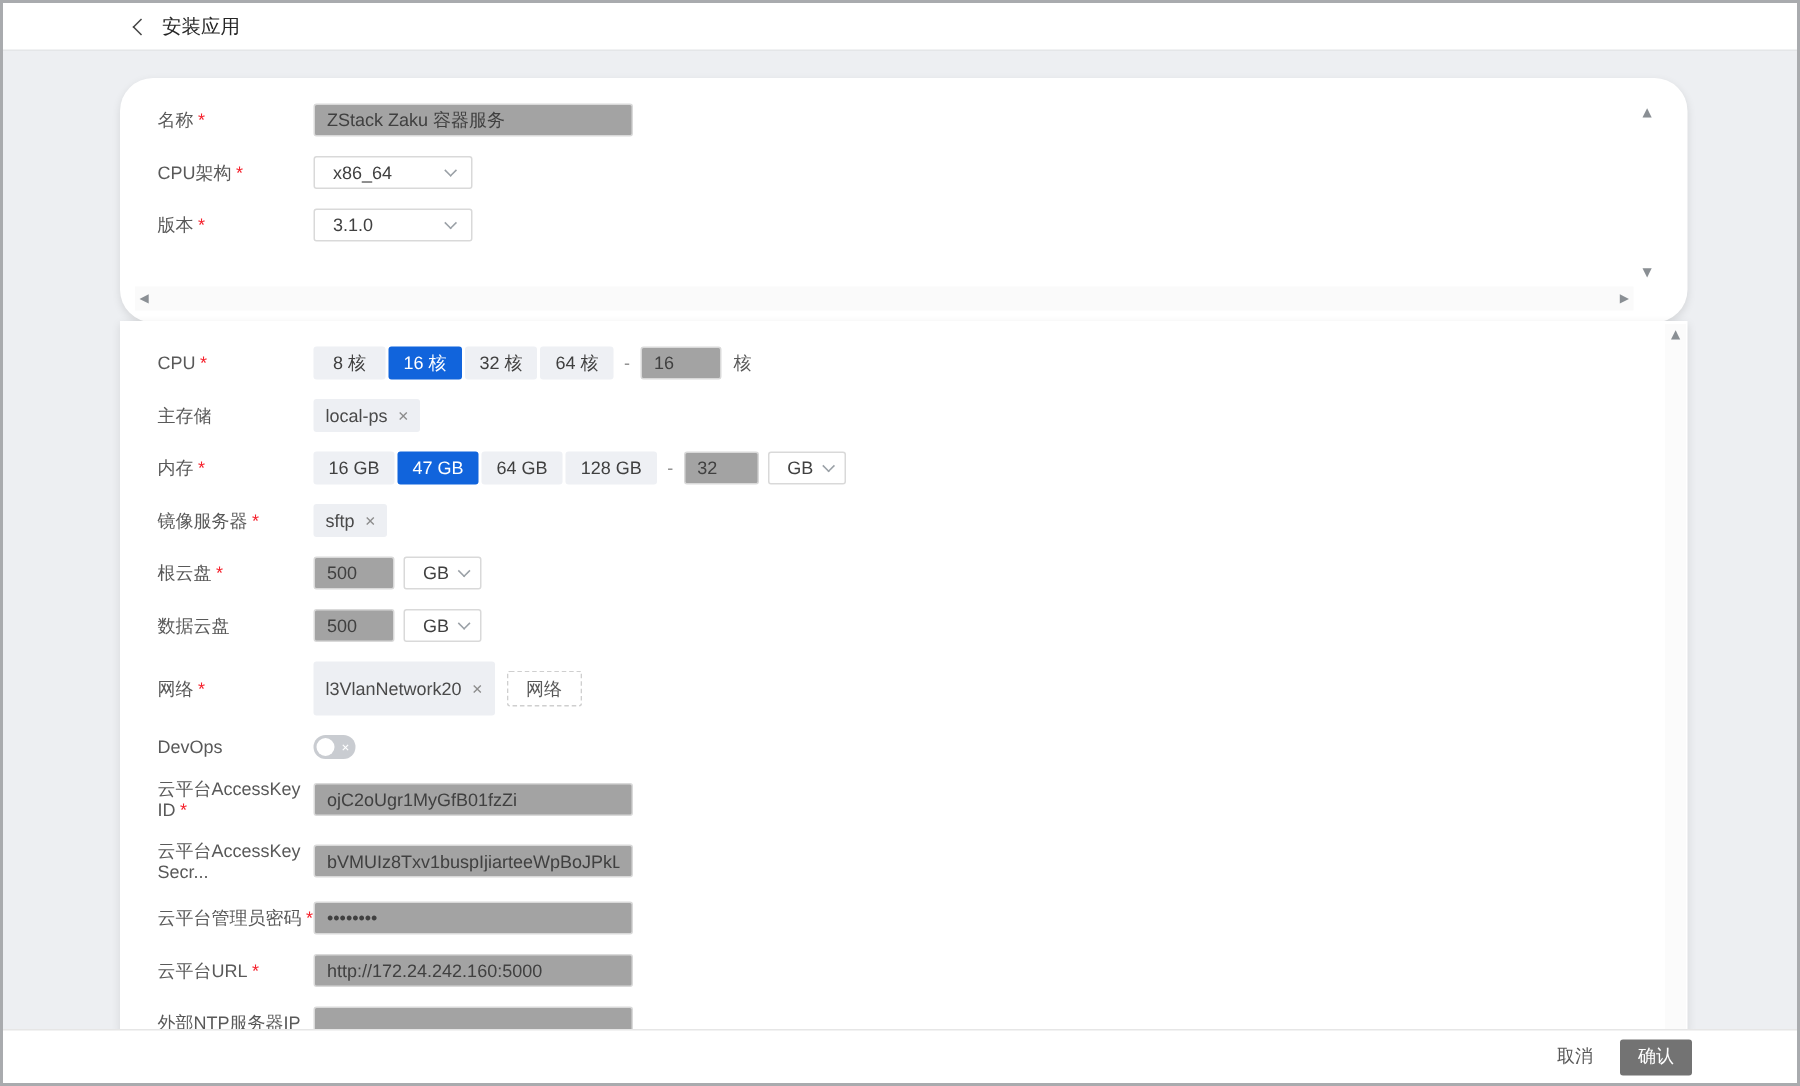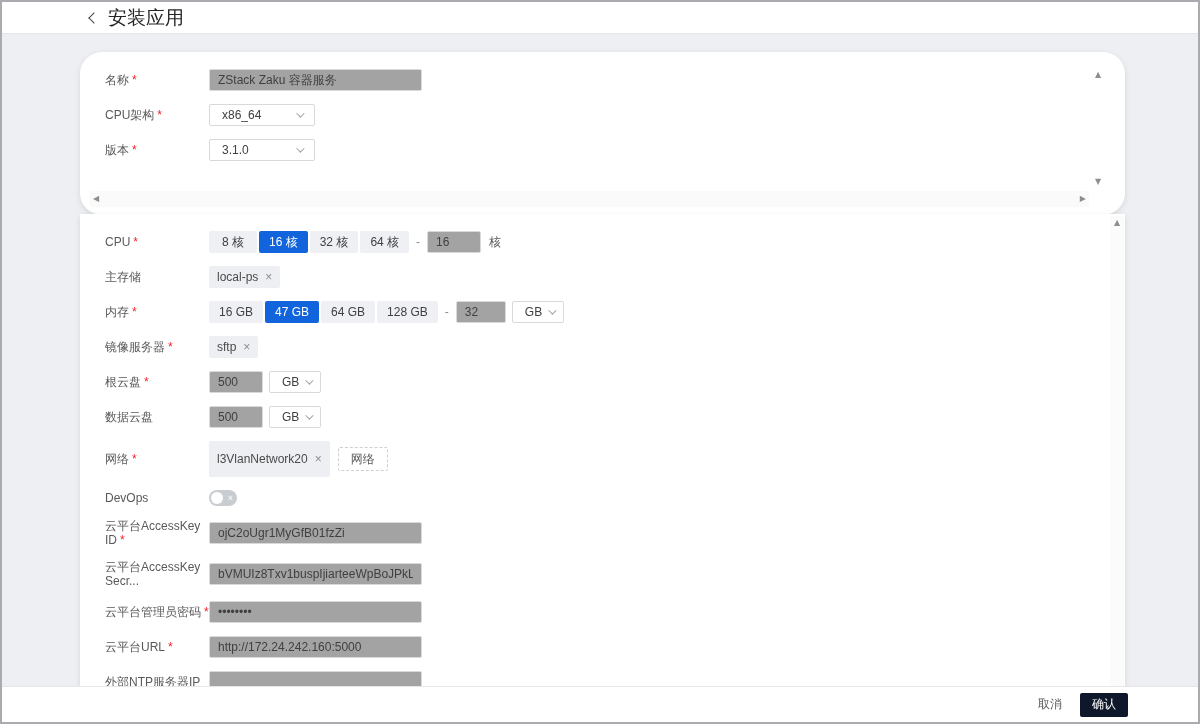--- a/index.html
+++ b/index.html
@@ -16,21 +16,21 @@
   
   .header {
     position:absolute; top:0; left:0; right:0; height:32px;
     background:#fff; border-bottom:1px solid #e4e6e8;
     display:flex; align-items:center; padding-left:88px;
   }
   .back-chev {
     width:8px; height:8px; border-left:1.5px solid #444; border-bottom:1.5px solid #444;
     transform:rotate(45deg); margin-right:10px; cursor:pointer;
   }
-  .header-title { font-size:19px; color:#262626; }
+  .header-title { font-size:13px; color:#262626; }
 
   
   .panel {
     position:absolute; left:78px; width:1045px; background:#fff;
     box-shadow:0 2px 6px rgba(0,0,0,0.10);
     padding:17px 0 0 25px;
   }
   .panel-top { top:50px; height:163px;border-radius:22px; }
   .panel-main { top:212px; height:474px; overflow:hidden; }
 
@@ -112,21 +112,21 @@
   .footer {
     position:absolute; left:0; right:0; bottom:0; height:36px; background:#fff;
     border-top:1px solid #e6e6e6; display:flex; align-items:center; justify-content:flex-end;
     padding-right:70px; z-index:5;
   }
   .cancel-btn {
     background:none; border:none; color:#595959; font-size:12px; cursor:pointer; margin-right:18px;
     font-family:"Liberation Sans","DejaVu Sans",sans-serif;
   }
   .confirm-btn {
-    background:#0f172a; color:#fff; border:none; border-radius:2px; height:24px; padding:0 12px;
+    background:#737373; color:#fff; border:none; border-radius:2px; height:24px; padding:0 12px;
     font-size:12px; cursor:pointer; font-family:"Liberation Sans","DejaVu Sans",sans-serif;
   }
 </style>
 </head>
 <body>
 
 <div class="header">
   <span class="back-chev"></span>
   <span class="header-title">安装应用</span>
 </div>

